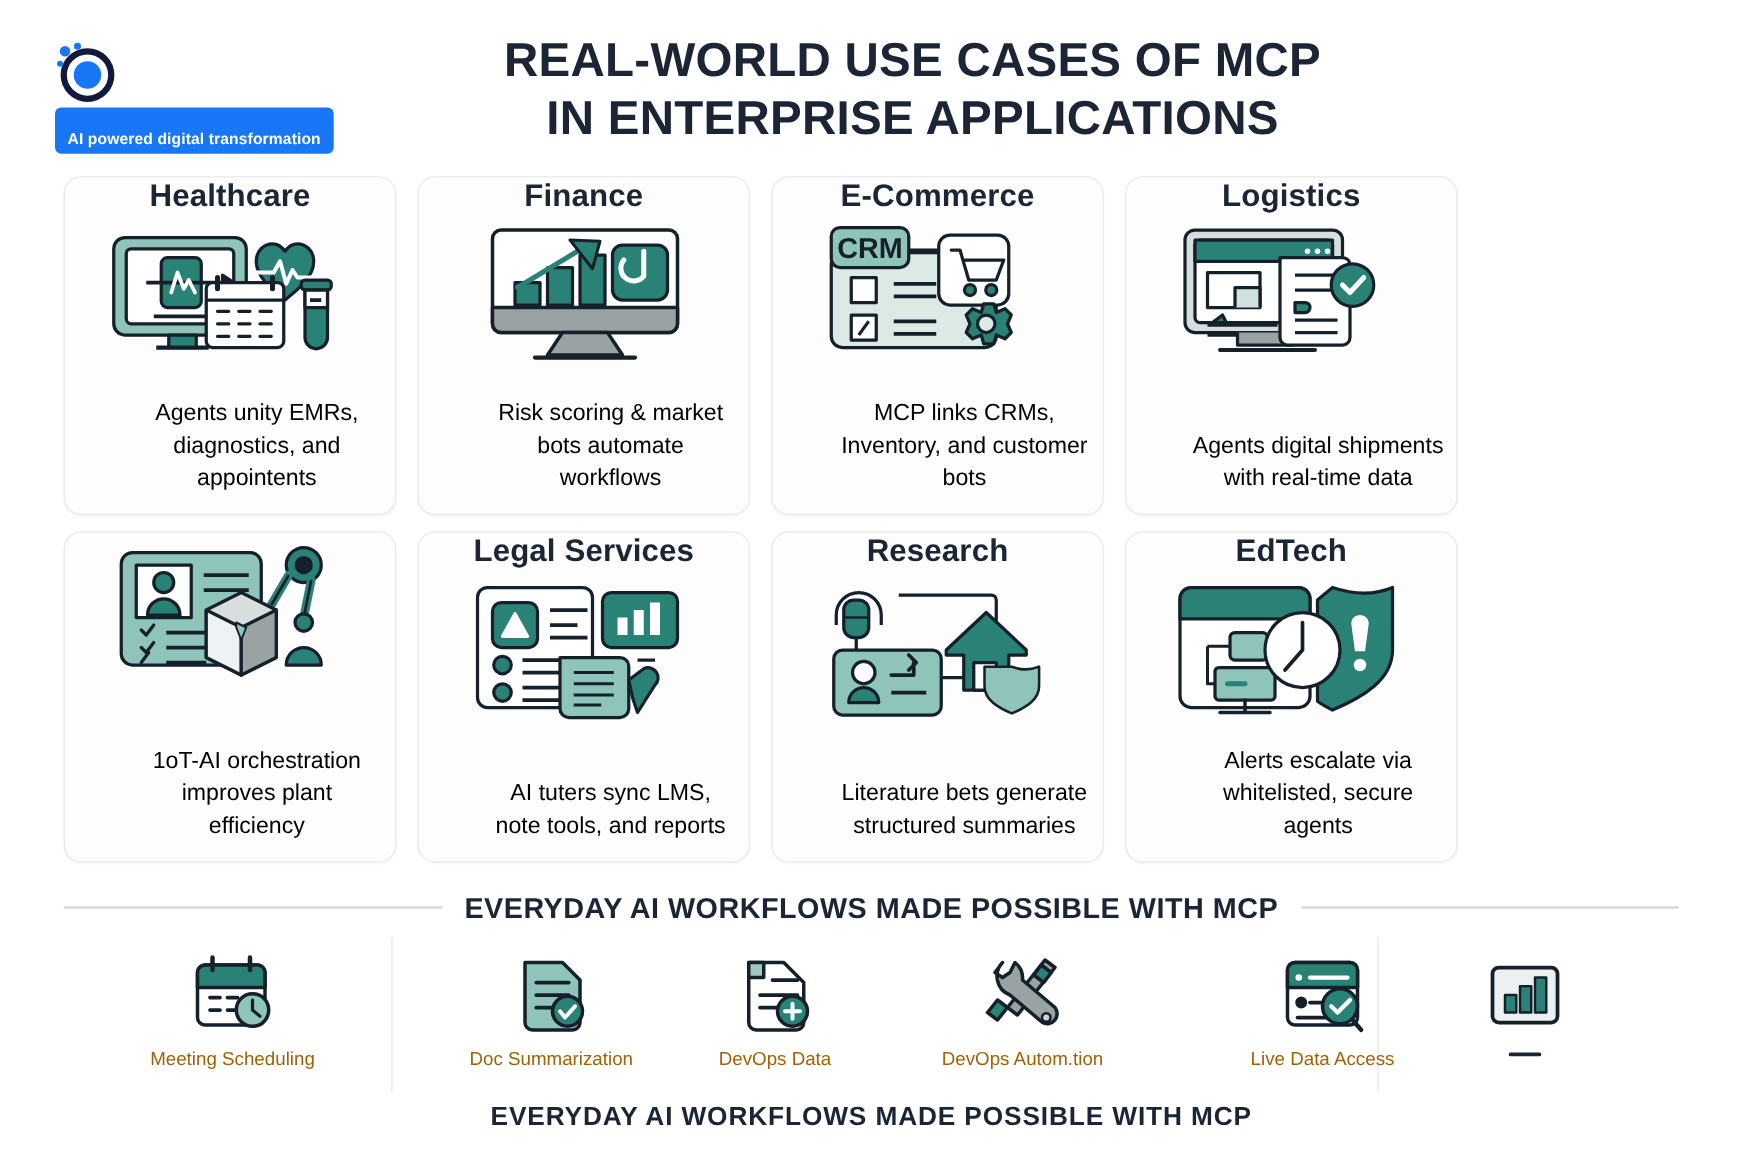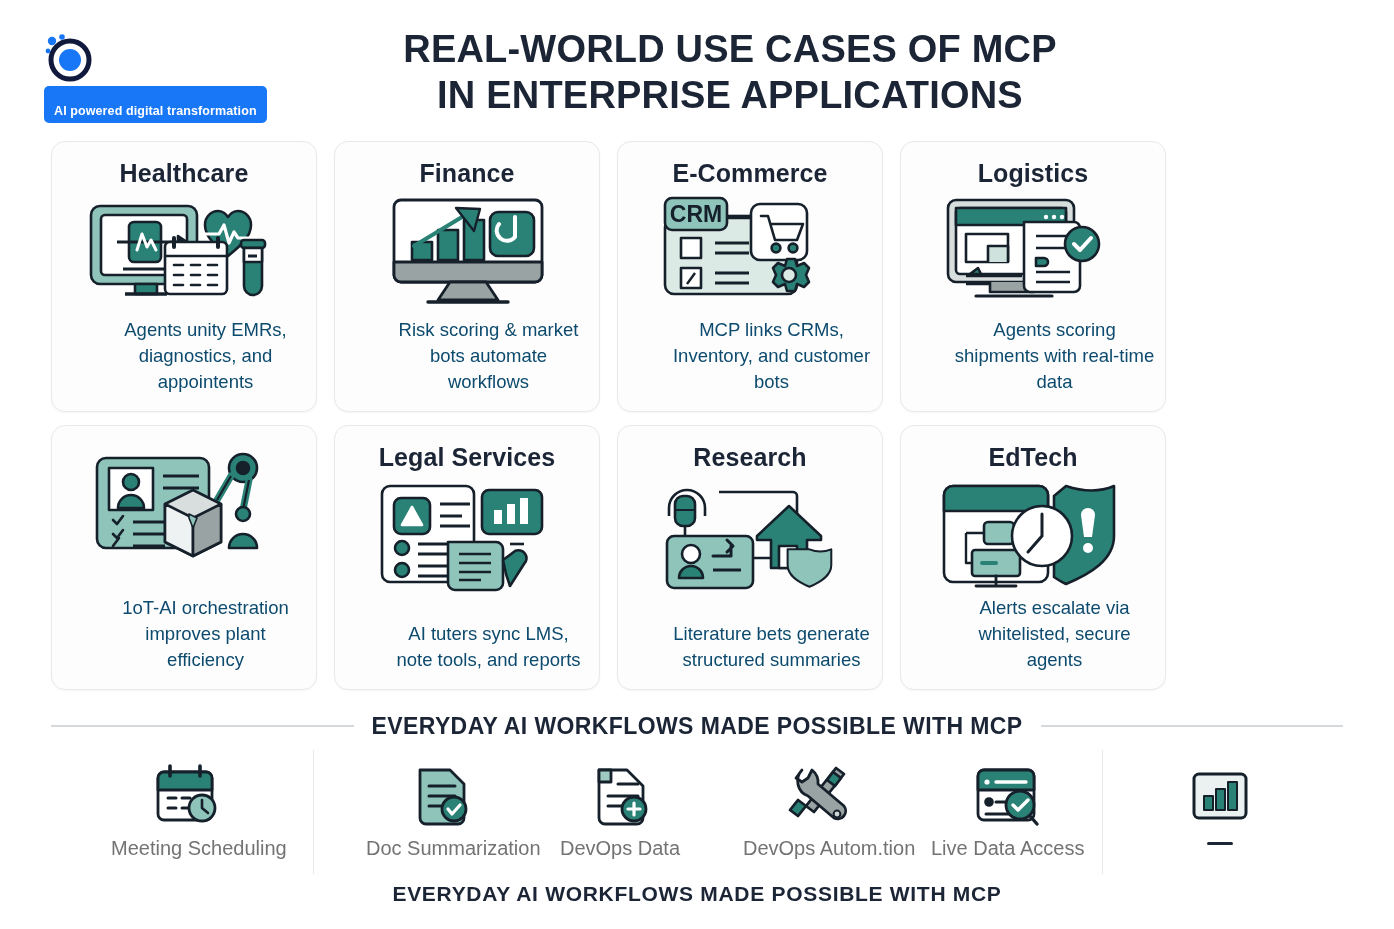--- a/index.html
+++ b/index.html
@@ -30,43 +30,43 @@
   
   .grid{position:absolute;left:51px;top:141px;width:1292px;}
   .row{display:flex;gap:17px;margin-bottom:13px;}
   .card{
     width:266px;height:271px;
     background:#fdfdfd;
     border:1px solid #e9e9ea;
     border-radius:14px;
     box-shadow:0 1px 2px rgba(0,0,0,.04);
     display:flex;flex-direction:column;align-items:center;
-    padding-top:16px;box-sizing:border-box;position:relative;
+    padding-top:0;box-sizing:border-box;position:relative;
   }
   .row2 .card{height:265px;}
   .card-title{font-size:25px;font-weight:700;color:#1b2535;letter-spacing:.1px;
     line-height:30px;margin-bottom:2px;}
   .card-art{width:215px;height:125px;display:flex;align-items:center;justify-content:flex-end;}
   .card-art svg{display:block;}
   .card-desc{position:absolute;left:10px;right:10px;bottom:16px;text-align:center;
-    font-size:18.5px;line-height:26px;color:#0c4a6e;margin-left:43px;}
+    font-size:18.5px;line-height:26px;color:#000000;margin-left:43px;}
 
   
   .banner{position:absolute;left:51px;top:706px;width:1292px;height:40px;
     display:flex;align-items:center;justify-content:center;gap:18px;}
   .banner .rule{flex:1 1 auto;height:2px;background:#d6d9dc;}
   .banner .btxt{font-size:23px;font-weight:700;letter-spacing:.4px;color:#1b2535;
     white-space:nowrap;}
 
   
   .strip{position:absolute;left:51px;top:748px;width:1292px;height:128px;}
   .vdiv{position:absolute;top:2px;width:1px;height:124px;background:#e4e6e8;}
   .wf{position:absolute;top:4px;width:150px;text-align:center;}
   .wf-icon{height:76px;display:flex;align-items:flex-end;justify-content:center;}
-  .wf-label{margin-top:8px;font-size:20px;line-height:24px;color:#737373;white-space:nowrap;}
+  .wf-label{margin-top:8px;font-size:15px;line-height:24px;color:#a16207;white-space:nowrap;}
   .wf-dash{margin-top:14px;display:flex;justify-content:center;}
   .wf-dash i{display:block;width:26px;height:3px;background:#1b2535;border-radius:2px;}
 
   .footer{position:absolute;left:0;top:882px;width:1394px;text-align:center;
     font-size:21px;font-weight:700;letter-spacing:.7px;color:#1b2535;}
 </style>
 </head>
 <body>
 
 <div class="page">
@@ -214,21 +214,21 @@
               <path d="M98 32 h50 a6 6 0 0 1 6 6 v58 a6 6 0 0 1 -6 6 H104 a6 6 0 0 1 -6 -6 z"></path>
               <path d="M110 46 h34 M110 58 h34 M110 82 h34 M110 92 h34" stroke-width="2.6"></path>
               <path d="M110 68 h8 a4 4 0 0 1 0 8 h-8 z" fill="#2a8276"></path>
             </g>
             <g stroke="#15202b" stroke-width="2.6" stroke-linejoin="round">
               <circle cx="156" cy="54" r="17" fill="#2a8276"></circle>
               <path d="M148 54 l6 6 11 -12" stroke="#ffffff" stroke-width="4" fill="none" stroke-linecap="round"></path>
             </g>
           </svg>
         </div>
-        <div class="card-desc">Agents scoring shipments with real-time data</div>
+        <div class="card-desc">Agents digital shipments with real-time data</div>
       </div>
     </div>
 
     <div class="row row2">
 
       <div class="card">
         <div class="card-art">
           <svg viewBox="0 0 215 125" width="215" height="125">
             <g stroke="#15202b" stroke-width="2.6" fill="none" stroke-linejoin="round">
               <rect x="20" y="16" width="112" height="90" rx="9" fill="#8fc4ba"></rect>
@@ -414,21 +414,21 @@
             <path d="M53 12 l8 6 -6 8 -8 -6 z" fill="#2a8276"></path>
             <path d="M26 46 l-8 -6 -8 10 8 6 z" fill="#2a8276"></path>
             <path d="M22 10 a16 16 0 0 0 6 26 l26 22 a8 8 0 0 0 10 -12 L38 24 a16 16 0 0 0 -6 -14 l-4 8 -6 4 -6 -4 z" fill="#9aa3a3"></path>
             <circle cx="57" cy="54" r="3.4" fill="#cfd4d4" stroke-width="2"></circle>
           </g>
         </svg>
       </div>
       <div class="wf-label">DevOps Autom.tion</div>
     </div>
 
-    <div class="wf" style="left:880px;text-align:right;">
+    <div class="wf" style="left:932px;">
       <div class="wf-icon">
         <svg viewBox="0 0 72 68" width="72" height="68">
           <g stroke="#15202b" stroke-width="2.8" fill="none" stroke-linejoin="round">
             <rect x="8" y="10" width="56" height="50" rx="6" fill="#ffffff"></rect>
             <path d="M8 16 a6 6 0 0 1 6 -6 h44 a6 6 0 0 1 6 6 v14 H8 z" fill="#2a8276"></path>
             <circle cx="17" cy="22" r="2.6" fill="#ffffff" stroke="none"></circle>
             <path d="M26 22 h30" stroke="#ffffff" stroke-width="3.4" stroke-linecap="round"></path>
             <circle cx="19" cy="42" r="3.4" fill="#15202b"></circle>
             <path d="M26 42 h16 M16 54 h26" stroke-width="3" stroke-linecap="round"></path>
             <circle cx="50" cy="45" r="14" fill="#2a8276"></circle>

